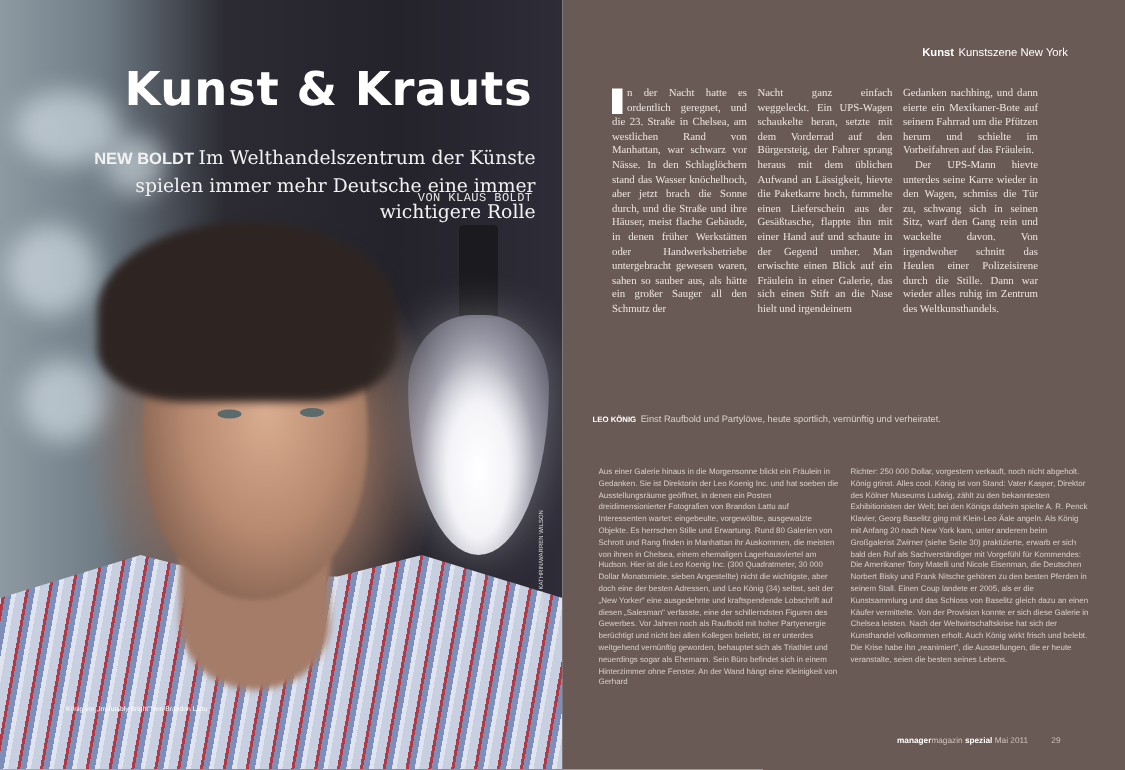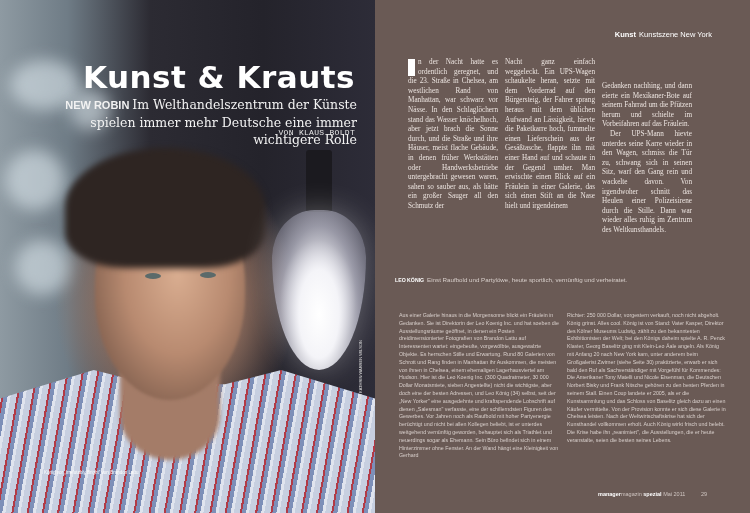--- a/index.html
+++ b/index.html
@@ -16,21 +16,21 @@
   .face{position:absolute;left:95px;top:190px;width:150px;height:210px;border-radius:45% 45% 50% 50%;background:radial-gradient(ellipse at 55% 40%,#d9ad90 0%,#b88a70 45%,#7a5a4a 85%);filter:blur(1.5px);}
   .eye{position:absolute;width:16px;height:6px;border-radius:50%;background:#5b6a6a;}
   .shirt{position:absolute;left:0;top:370px;width:375px;height:143px;
     background:repeating-linear-gradient(100deg,#c7cfe0 0px,#c7cfe0 6px,#b23a46 6px,#b23a46 8px,#7d8fb8 8px,#7d8fb8 12px,#e0e4ee 12px,#e0e4ee 15px);
     clip-path:polygon(0 20%,25% 0,40% 10%,60% 10%,75% 0,100% 20%,100% 100%,0 100%);}
   .neck{position:absolute;left:120px;top:370px;width:100px;height:90px;background:#a47c68;border-radius:0 0 50% 50%;filter:blur(2px);}
   .socket{position:absolute;left:306px;top:150px;width:26px;height:62px;background:#1b1a1f;border-radius:3px;}
   .bulb{position:absolute;left:272px;top:210px;width:94px;height:160px;border-radius:45% 45% 50% 50%/30% 30% 70% 70%;
     background:radial-gradient(ellipse at 50% 65%,#ffffff 0%,#f4f4f8 30%,rgba(200,200,215,0.7) 60%,rgba(120,120,140,0.3) 100%);
     box-shadow:0 0 30px rgba(255,255,255,0.3);}
-  .title{position:absolute;right:20px;top:42px;color:#fff;font-family:"DejaVu Sans",sans-serif;font-weight:bold;font-size:31px;letter-spacing:0.5px;margin-top:17px;}
+  .title{position:absolute;right:20px;top:42px;color:#fff;font-family:"DejaVu Sans",sans-serif;font-weight:bold;font-size:31px;letter-spacing:0.5px;}
   .deck{position:absolute;right:18px;top:96px;width:300px;text-align:right;color:#f2f2f2;font-family:"DejaVu Serif",serif;font-size:12.5px;line-height:17px;}
   .deck .kicker{font-family:"Liberation Sans",sans-serif;font-weight:bold;font-size:11px;margin-right:3px;}
   .byline{position:absolute;right:20px;top:128px;color:#e6e6e6;font-family:Liberation Mono, monospace;font-size:8px;letter-spacing:0.3px;}
   .caption{position:absolute;left:44px;top:470px;color:#fff;font-size:4.5px;}
   .credit{position:absolute;left:358px;top:420px;color:#ddd;font-size:4px;transform:rotate(-90deg);transform-origin:left top;white-space:nowrap;}
 
   .right{position:relative;width:375px;height:513px;background:#6a5a55;color:#e7dfdb;}
   .rubric{position:absolute;right:38px;top:30px;font-size:7.5px;color:#fff;}
   .rubric b{margin-right:3px;}
   .col{position:absolute;top:58px;font-family:"Liberation Serif",serif;font-size:7.2px;line-height:9.6px;text-align:justify;color:#ece4e0;}
@@ -60,40 +60,40 @@
     <div class="neck"></div>
     <div class="face"></div>
     <div class="hair"></div>
     <div class="eye" style="left:145px;top:273px;"></div>
     <div class="eye" style="left:200px;top:272px;"></div>
     <div class="socket"></div>
     <div class="bulb"></div>
 
     <div class="title">Kunst &amp; Krauts</div>
     <div class="deck">
-      <span class="kicker">NEW ROBIN</span><span>Im Welthandelszentrum der Künste spielen immer mehr Deutsche eine immer wichtigere Rolle</span>
+      <span class="kicker">NEW BOLDT</span><span>Im Welthandelszentrum der Künste spielen immer mehr Deutsche eine immer wichtigere Rolle</span>
     </div>
     <div class="byline">VON KLAUS BOLDT</div>
     <div class="caption">König vor „Irrefutably Bright" von Brandon Lattu</div>
     <div class="credit">FOTO: ROBIN KATHRIN/WARREN WILSON</div>
   </div>
 
   <div class="right">
     <div class="rubric">
       <b>Kunst</b><span>Kunstszene New York</span>
     </div>
 
     <div class="col" style="left:33px;width:90px;">
       <span class="dropcap"></span>
       <p>n der Nacht hatte es ordentlich geregnet, und die 23. Straße in Chelsea, am westlichen Rand von Manhattan, war schwarz vor Nässe. In den Schlaglöchern stand das Wasser knöchelhoch, aber jetzt brach die Sonne durch, und die Straße und ihre Häuser, meist flache Gebäude, in denen früher Werkstätten oder Handwerksbetriebe untergebracht gewesen waren, sahen so sauber aus, als hätte ein großer Sauger all den Schmutz der</p>
     </div>
     <div class="col" style="left:130px;width:90px;">
       <p>Nacht ganz einfach weggeleckt. Ein UPS-Wagen schaukelte heran, setzte mit dem Vorderrad auf den Bürgersteig, der Fahrer sprang heraus mit dem üblichen Aufwand an Lässigkeit, hievte die Paketkarre hoch, fummelte einen Lieferschein aus der Gesäßtasche, flappte ihn mit einer Hand auf und schaute in der Gegend umher. Man erwischte einen Blick auf ein Fräulein in einer Galerie, das sich einen Stift an die Nase hielt und irgendeinem</p>
     </div>
-    <div class="col" style="left:227px;width:90px;margin-top:24px;">
+    <div class="col" style="left:227px;width:90px;">
       <p>Gedanken nachhing, und dann eierte ein Mexikaner-Bote auf seinem Fahrrad um die Pfützen herum und schielte im Vorbeifahren auf das Fräulein.</p>
       <p>Der UPS-Mann hievte unterdes seine Karre wieder in den Wagen, schmiss die Tür zu, schwang sich in seinen Sitz, warf den Gang rein und wackelte davon. Von irgendwoher schnitt das Heulen einer Polizeisirene durch die Stille. Dann war wieder alles ruhig im Zentrum des Weltkunsthandels.</p>
     </div>
 
     <div class="section-deck">
       <b>LEO KÖNIG</b><span>Einst Raufbold und Partylöwe, heute sportlich, vernünftig und verheiratet.</span>
     </div>
 
     <div class="scol" style="left:24px;">Aus einer Galerie hinaus in die Morgensonne blickt ein Fräulein in Gedanken. Sie ist Direktorin der Leo Koenig Inc. und hat soeben die Ausstellungsräume geöffnet, in denen ein Posten dreidimensionierter Fotografien von Brandon Lattu auf Interessenten wartet: eingebeulte, vorgewölbte, ausgewalzte Objekte. Es herrschen Stille und Erwartung. Rund 80 Galerien von Schrott und Rang finden in Manhattan ihr Auskommen, die meisten von ihnen in Chelsea, einem ehemaligen Lagerhausviertel am Hudson. Hier ist die Leo Koenig Inc. (300 Quadratmeter, 30 000 Dollar Monatsmiete, sieben Angestellte) nicht die wichtigste, aber doch eine der besten Adressen, und Leo König (34) selbst, seit der „New Yorker" eine ausgedehnte und kraftspendende Lobschrift auf diesen „Salesman" verfasste, eine der schillerndsten Figuren des Gewerbes. Vor Jahren noch als Raufbold mit hoher Partyenergie berüchtigt und nicht bei allen Kollegen beliebt, ist er unterdes weitgehend vernünftig geworden, behauptet sich als Triathlet und neuerdings sogar als Ehemann. Sein Büro befindet sich in einem Hinterzimmer ohne Fenster. An der Wand hängt eine Kleinigkeit von Gerhard</div>
     <div class="scol" style="left:192px;">Richter: 250 000 Dollar, vorgestern verkauft, noch nicht abgeholt. König grinst. Alles cool. König ist von Stand: Vater Kasper, Direktor des Kölner Museums Ludwig, zählt zu den bekanntesten Exhibitionisten der Welt; bei den Königs daheim spielte A. R. Penck Klavier, Georg Baselitz ging mit Klein-Leo Äale angeln. Als König mit Anfang 20 nach New York kam, unter anderem beim Großgalerist Zwirner (siehe Seite 30) praktizierte, erwarb er sich bald den Ruf als Sachverständiger mit Vorgefühl für Kommendes: Die Amerikaner Tony Matelli und Nicole Eisenman, die Deutschen Norbert Bisky und Frank Nitsche gehören zu den besten Pferden in seinem Stall. Einen Coup landete er 2005, als er die Kunstsammlung und das Schloss von Baselitz gleich dazu an einen Käufer vermittelte. Von der Provision konnte er sich diese Galerie in Chelsea leisten. Nach der Weltwirtschaftskrise hat sich der Kunsthandel vollkommen erholt. Auch König wirkt frisch und belebt. Die Krise habe ihn „reanimiert", die Ausstellungen, die er heute veranstalte, seien die besten seines Lebens.</div>

